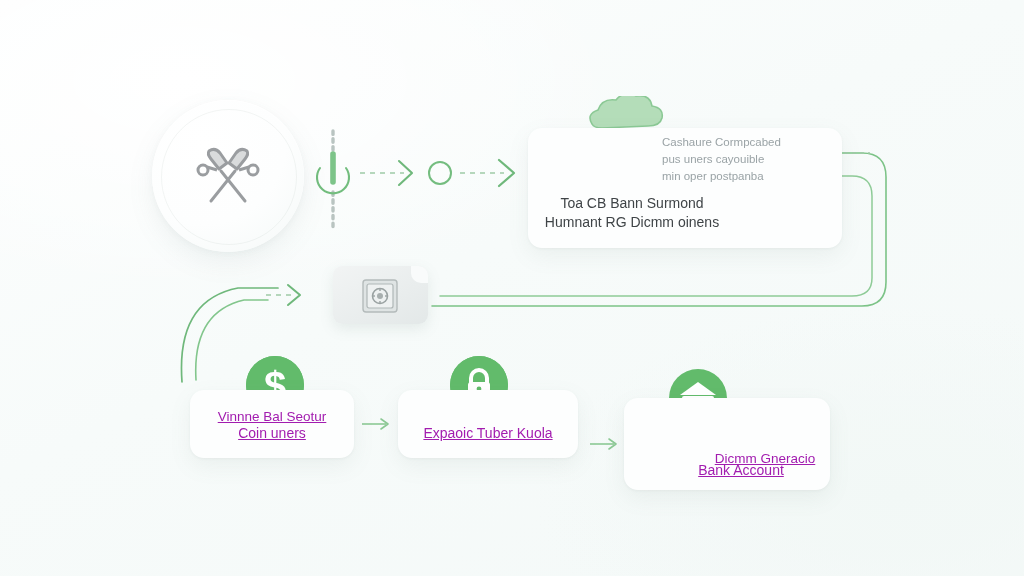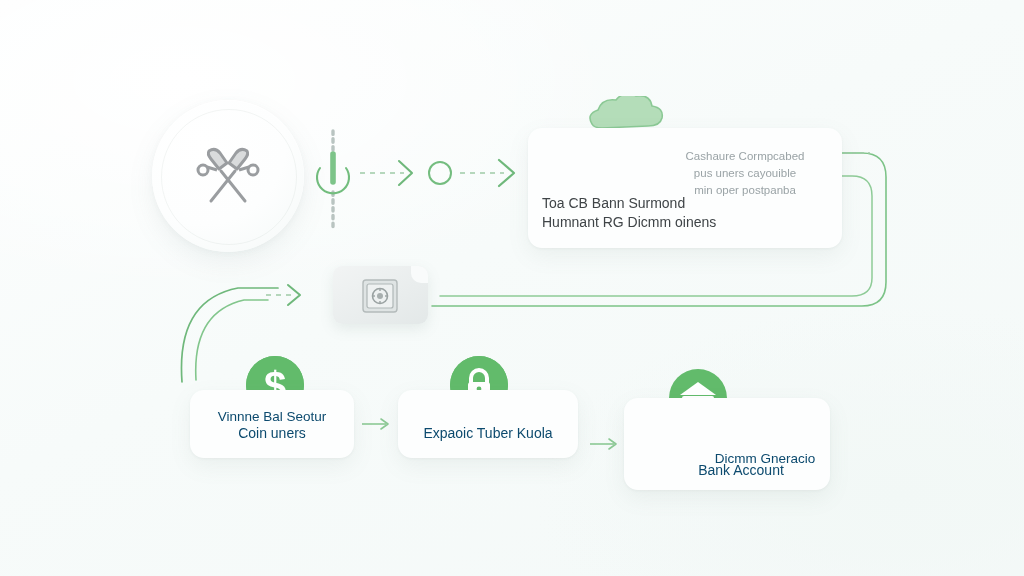--- a/index.html
+++ b/index.html
@@ -45,30 +45,30 @@
   }
   #safe-card .dogear{
     position:absolute;right:0;top:0;width:17px;height:17px;
     border-radius:0 9px 0 10px;background:#f9fbfb;
   }
   #card-1{left:190px;top:390px;width:164px;height:68px;}
   #card-2{left:398px;top:390px;width:180px;height:68px;}
   #card-3{left:624px;top:398px;width:206px;height:92px;}
 
   
-  .ctext{position:absolute;text-align:center;left:0;right:0;color:#0c4a6e;}
+  .ctext{position:absolute;text-align:center;left:0;right:0;color:#a21caf;text-decoration:underline;}
   .l1{font-size:13.5px;line-height:17px;}
   .l2{font-size:14px;line-height:17px;}
 
   #top-card .lbl{
-    position:absolute;left:14px;top:66px;width:180px;text-align:left;
+    position:absolute;left:14px;top:66px;width:180px;text-align:center;
     color:#3f4447;font-size:14px;line-height:19px;
   }
   #top-card .sub{
-    position:absolute;right:14px;top:20px;width:166px;text-align:center;
+    position:absolute;right:14px;top:6px;width:166px;text-align:left;
     color:#9aa3a6;font-size:11.5px;line-height:17px;
   }
 
   
   .gcircle{
     position:absolute;border-radius:50%;background:#62bb6b;
     display:flex;align-items:center;justify-content:center;color:#fff;
   }
   #icon-dollar{left:246px;top:356px;width:58px;height:58px;font-size:40px;font-weight:bold;}
   #icon-lock{left:450px;top:356px;width:58px;height:58px;}

